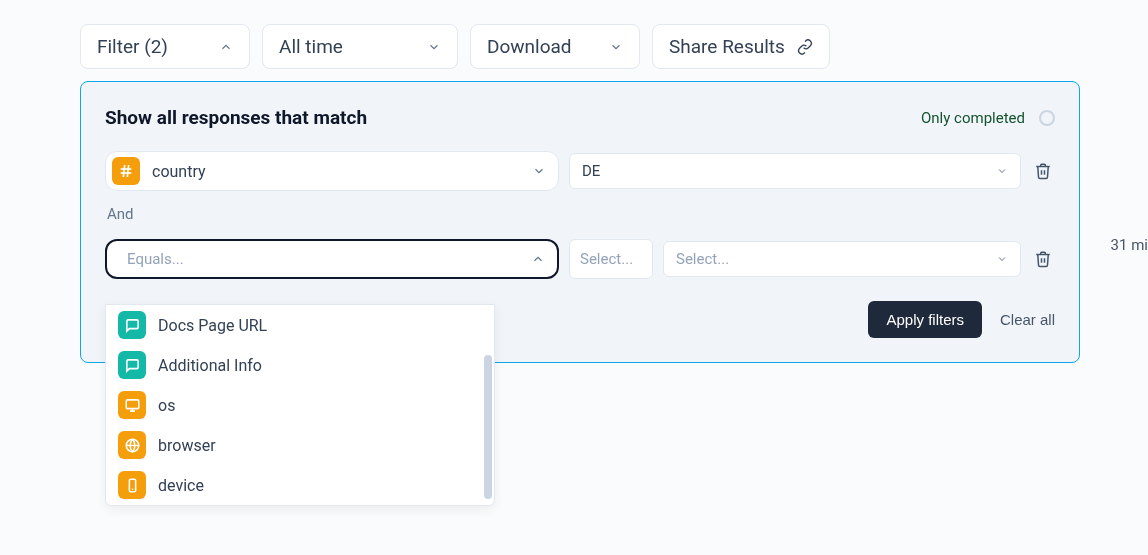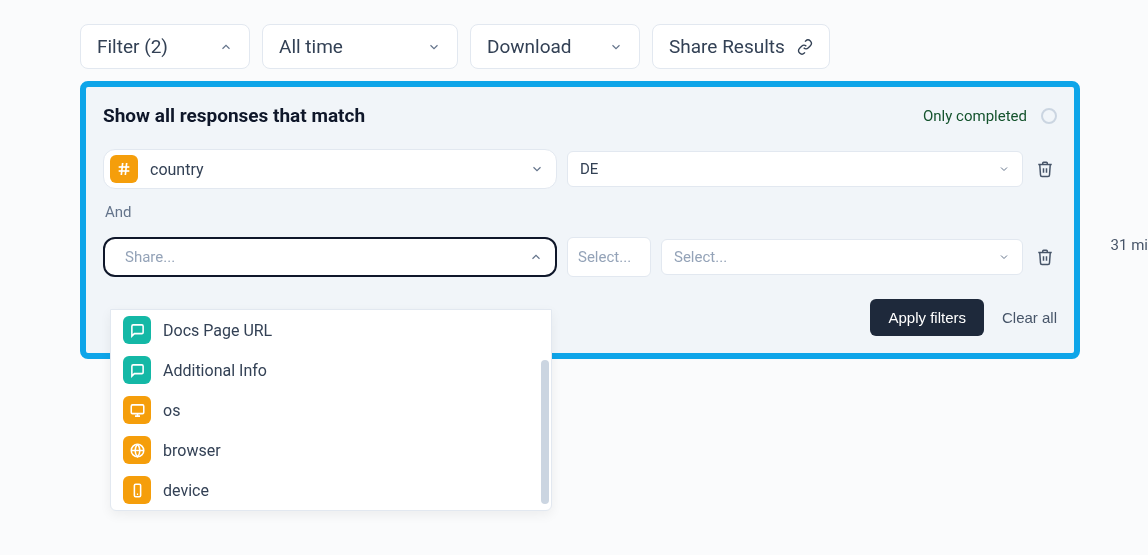--- a/index.html
+++ b/index.html
@@ -31,23 +31,23 @@
     min-height: 40px;
   }
   .pill .chev {
     color: #64748b;
     margin-left: auto;
   }
   .panel {
     margin: 12px 0 0 80px;
     width: 1000px;
     background: #f1f5f9;
-    border: 6px solid #0ea5e9;
+    border: 1px solid #0ea5e9;
     border-radius: 8px;
-    padding: 17px;
+    padding: 24px;
     position: relative;
   }
   .panel-header {
     display: flex;
     justify-content: space-between;
     align-items: center;
     margin-bottom: 22px;
   }
   .panel-title {
     font-size: 19px;
@@ -119,21 +119,21 @@
   .btn-primary {
     background:#1e293b; color:#fff; border:none; border-radius:6px;
     padding:10px 18px; font-size:15px; cursor:pointer;
   }
   .btn-link {
     background:none; border:none; color:#475569; font-size:15px; cursor:pointer;
   }
   .dropdown {
     position:absolute;
     left:24px; top: 222px;
-    width:442px;
+    width:390px;
     background:#fff;
     border:1px solid #e2e8f0;
     border-radius:0 0 6px 6px;
     box-shadow: 0 4px 12px rgba(0,0,0,0.06);
     overflow:hidden;
     z-index:10;
   }
   .dd-item {
     display:flex; align-items:center; gap:12px;
     padding:6px 12px; font-size:16px; color:#334155; cursor:pointer;
@@ -236,21 +236,21 @@
           <path d="M14 11v6"></path>
           <path d="M9 6V4a1 1 0 0 1 1-1h4a1 1 0 0 1 1 1v2"></path>
         </svg>
     </div>
   </div>
 
   <div class="and-label">And</div>
 
   <div class="row">
     <div class="field-select active">
-      <span class="field-placeholder" style="padding-left:14px">Share...</span>
+      <span class="field-placeholder" style="padding-left:14px">Equals...</span>
       <span class="chev-small">
         <svg width="14" height="14" viewBox="0 0 24 24" fill="none" stroke="currentColor" stroke-width="2">
             <polyline points="18 15 12 9 6 15"></polyline>
           </svg>
       </span>
     </div>
     <div class="op-select placeholder">
       <span>Select...</span>
     </div>
     <div class="val-select placeholder">

